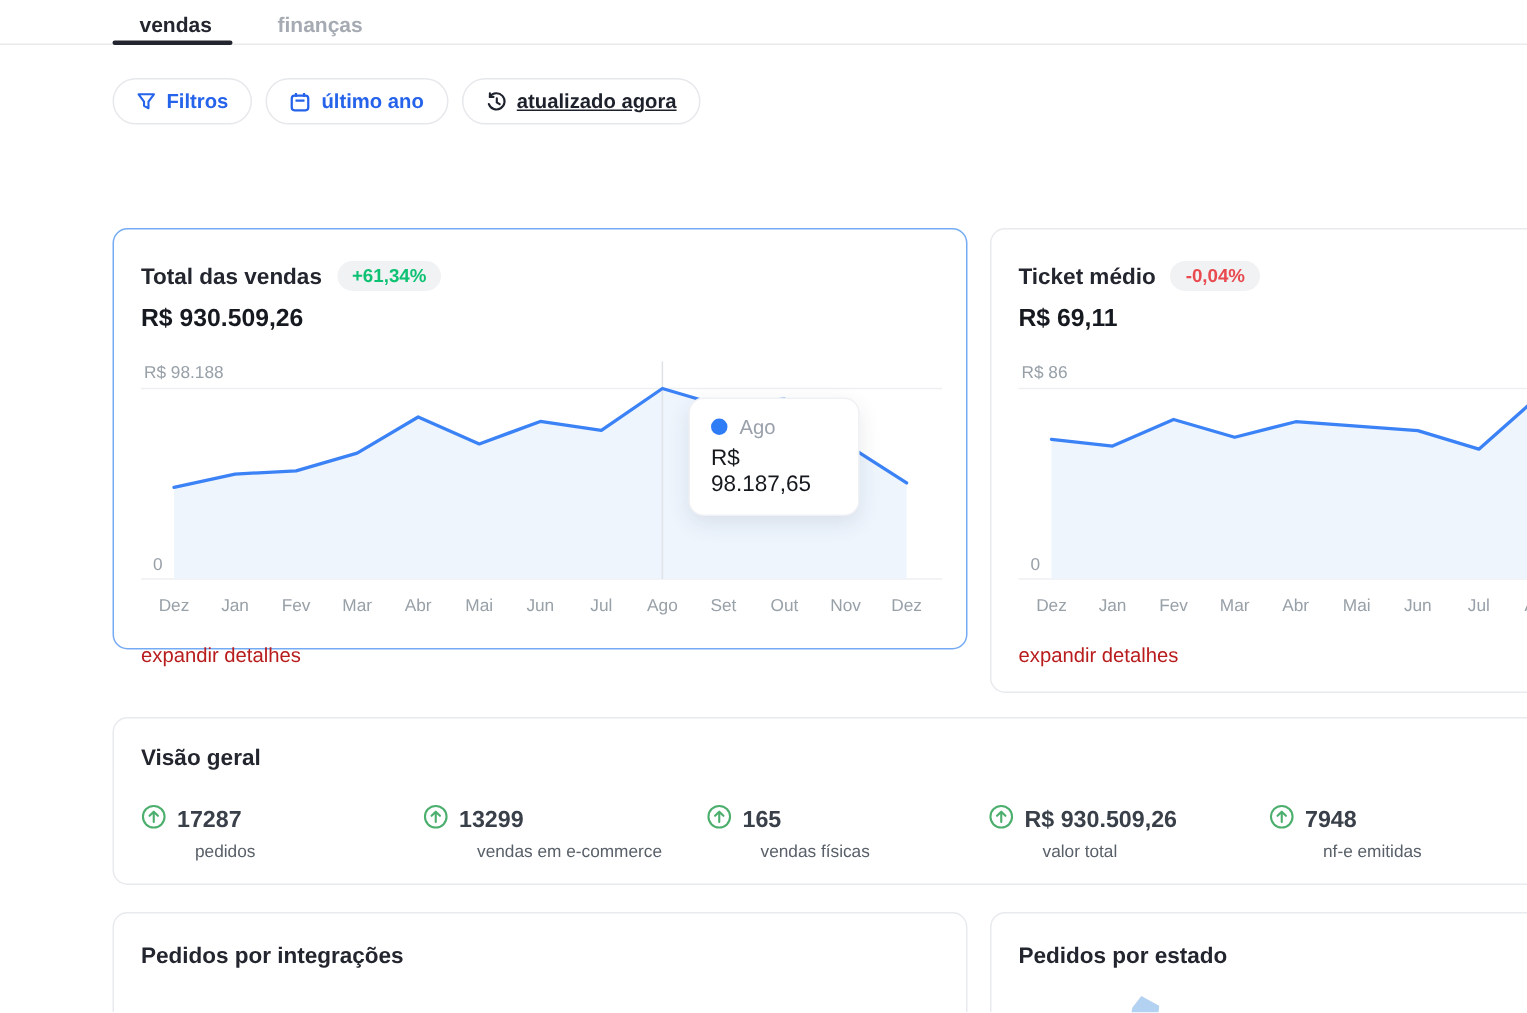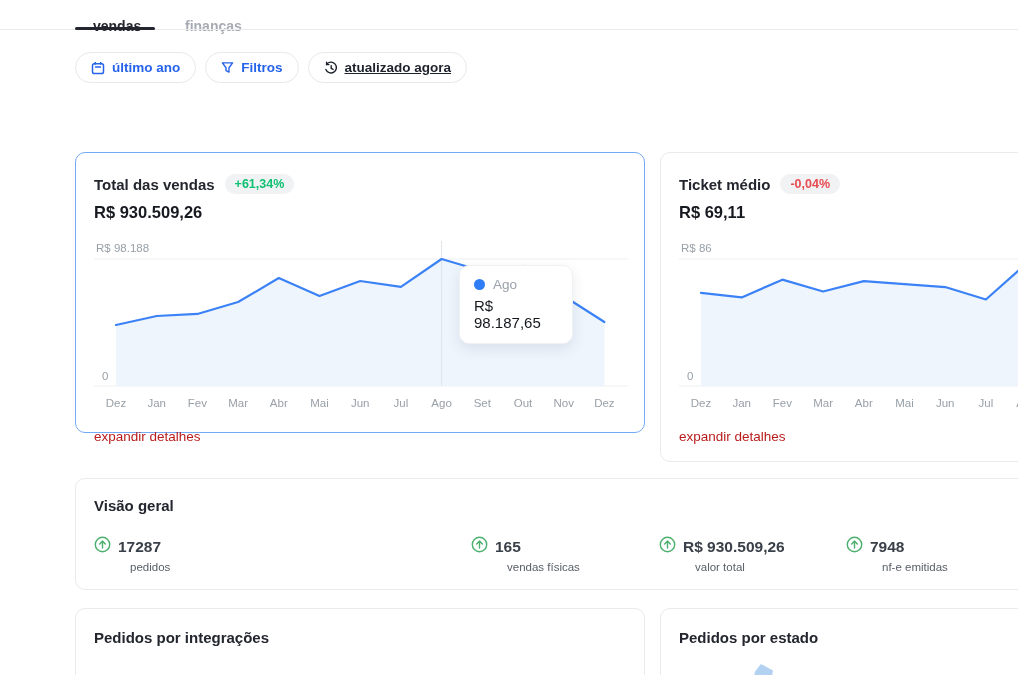--- a/index.html
+++ b/index.html
@@ -2,21 +2,21 @@
 <html><head>
 <meta charset="utf-8">
 <style>
   * { margin:0; padding:0; box-sizing:border-box; }
   html,body { background:#fff; }
   body { font-family:"Liberation Sans", sans-serif; color:#23262e; }
   #app { position:relative; width:1018px; height:675px; background:#fff; overflow:hidden; }
 
   
   .tabbar-divider { position:absolute; left:0; top:29px; width:1018px; height:1px; background:#e9eaec; }
-  .tab { position:absolute; top:18px; font-size:14px; font-weight:700; cursor:default; }
+  .tab { position:absolute; top:8px; font-size:14px; font-weight:700; cursor:default; }
   .tab-active { left:93px; color:#23262e; }
   .tab-underline { position:absolute; left:75px; top:27px; width:80px; height:3px; background:#23262e; border-radius:2px; }
   .tab-inactive { left:185px; color:#a6abb3; }
 
   
   .toolbar { position:absolute; left:75px; top:52px; display:flex; gap:9px; }
   .pill { display:flex; align-items:center; gap:7px; height:31px; padding:0 15px;
           border:1px solid #e6e8eb; border-radius:999px; background:#fff;
           font-size:13.5px; font-weight:700; cursor:pointer; }
   .pill-blue { color:#2563eb; }
@@ -69,38 +69,38 @@
 <body>
 
 <div id="app">
 
   <div class="tab tab-active">vendas</div>
   <div class="tab tab-inactive">finanças</div>
   <div class="tabbar-divider"></div>
   <div class="tab-underline"></div>
 
   <div class="toolbar">
+    <div class="pill pill-blue">
+      <span>
+        <svg width="13" height="13" viewBox="0 0 14 14" fill="none" stroke="#2563eb" stroke-width="1.5" stroke-linejoin="round">
+          <path d="M1.5 2 H12.5 L8.6 7.3 V12 L5.4 10.3 V7.3 Z"></path>
+        </svg>
+      </span>
+      <span>Filtros</span>
+    </div>
     <div class="pill pill-blue">
       <span>
         <svg width="14" height="14" viewBox="0 0 14 14" fill="none" stroke="#2563eb" stroke-width="1.5">
           <rect x="1.5" y="2.8" width="11" height="9.7" rx="1.8"></rect>
           <line x1="4.3" y1="1" x2="4.3" y2="3.6"></line>
           <line x1="9.7" y1="1" x2="9.7" y2="3.6"></line>
           <line x1="4" y1="6" x2="10" y2="6"></line>
         </svg>
       </span>
       <span>último ano</span>
-    </div>
-    <div class="pill pill-blue">
-      <span>
-        <svg width="13" height="13" viewBox="0 0 14 14" fill="none" stroke="#2563eb" stroke-width="1.5" stroke-linejoin="round">
-          <path d="M1.5 2 H12.5 L8.6 7.3 V12 L5.4 10.3 V7.3 Z"></path>
-        </svg>
-      </span>
-      <span>Filtros</span>
     </div>
     <div class="pill pill-dark">
       <span>
         <svg width="14" height="14" viewBox="0 0 14 14" fill="none" stroke="#1d212b" stroke-width="1.4" stroke-linecap="round">
           <path d="M2.6 3.4 A5.4 5.4 0 1 1 1.9 8.4"></path>
           <path d="M2.6 1.2 V3.6 H5"></path>
           <path d="M7.2 4.6 V7.3 L9.1 8.4"></path>
         </svg>
       </span>
       <span>atualizado agora</span>
@@ -180,20 +180,32 @@
           <svg width="17" height="17" viewBox="0 0 17 17" fill="none" stroke="#4caf6d" stroke-width="1.4" stroke-linecap="round" stroke-linejoin="round">
             <circle cx="8.5" cy="8.5" r="7.2"></circle>
               <path d="M8.5 12 V5.4 M5.7 7.9 L8.5 5.1 L11.3 7.9"></path>
           </svg>
         </span>
         <span class="metric-value">17287</span>
       </div>
       <div class="metric-label">pedidos</div>
     </div>
 
+    <div class="metric m2">
+      <div class="metric-top">
+        <span>
+          <svg width="17" height="17" viewBox="0 0 17 17" fill="none" stroke="#4caf6d" stroke-width="1.4" stroke-linecap="round" stroke-linejoin="round">
+            <circle cx="8.5" cy="8.5" r="7.2"></circle>
+              <path d="M8.5 12 V5.4 M5.7 7.9 L8.5 5.1 L11.3 7.9"></path>
+          </svg>
+        </span>
+        <span class="metric-value">13299</span>
+      </div>
+      <div class="metric-label">vendas em e-commerce</div>
+    </div>
 
     <div class="metric m3">
       <div class="metric-top">
         <span>
           <svg width="17" height="17" viewBox="0 0 17 17" fill="none" stroke="#4caf6d" stroke-width="1.4" stroke-linecap="round" stroke-linejoin="round">
             <circle cx="8.5" cy="8.5" r="7.2"></circle>
               <path d="M8.5 12 V5.4 M5.7 7.9 L8.5 5.1 L11.3 7.9"></path>
           </svg>
         </span>
         <span class="metric-value">165</span>

